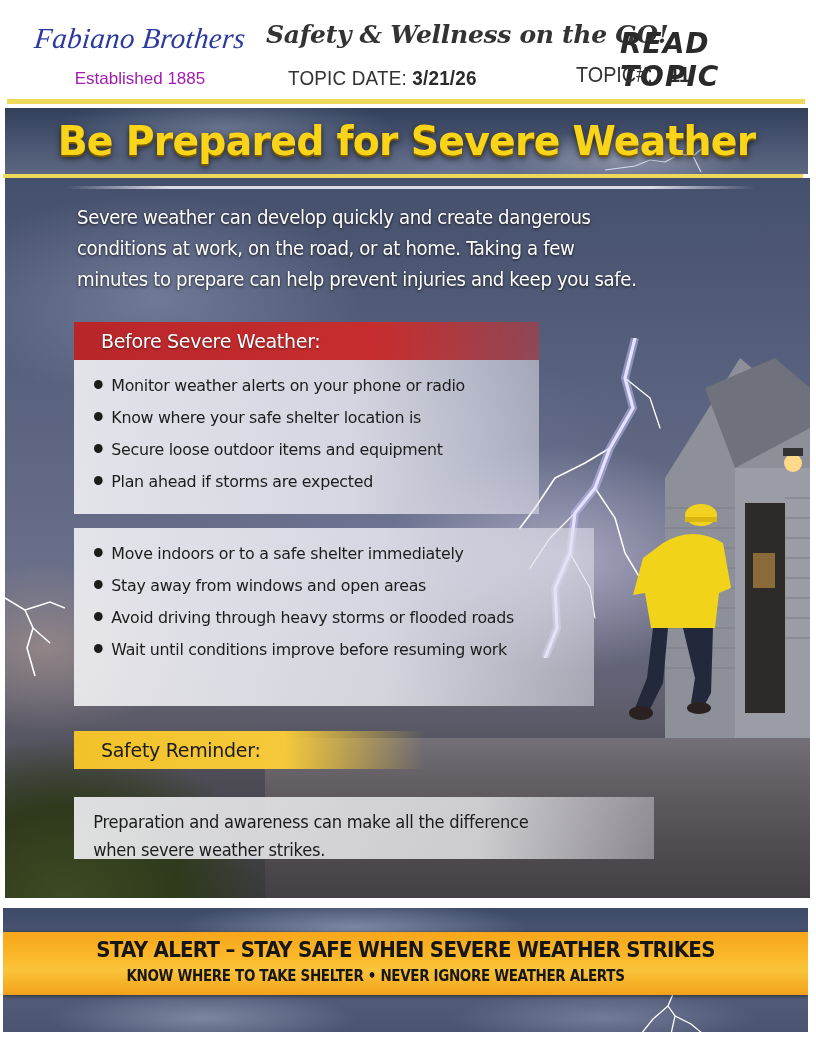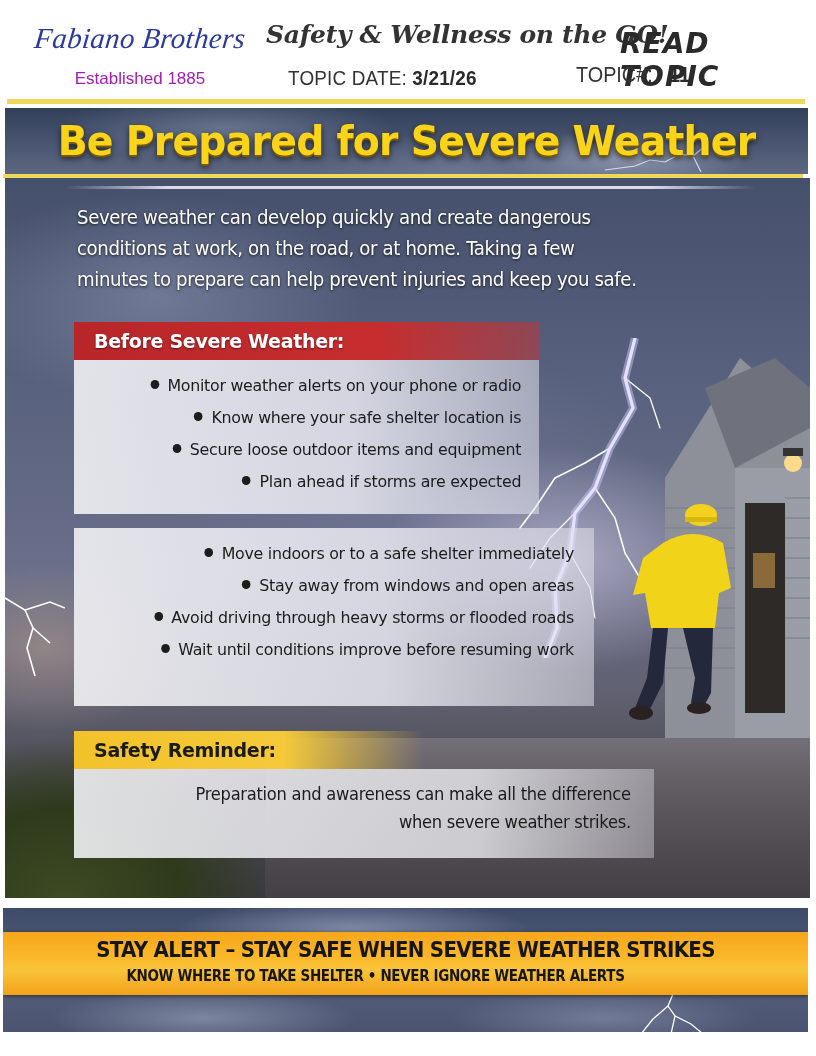--- a/index.html
+++ b/index.html
@@ -54,37 +54,37 @@
 
   
   .bolt { position: absolute; pointer-events: none; }
 
   
   .house { position: absolute; left: 660px; top: 180px; width: 145px; height: 380px; }
   .worker { position: absolute; left: 618px; top: 325px; width: 110px; height: 230px; }
 
   
   .panel { position: absolute; left: 69px; }
-  .panel-head { height: 38px; padding-left: 20px; font-family: "DejaVu Sans", sans-serif; font-weight: bold; font-size: 19px; line-height: 38px; letter-spacing: -0.3px; white-space: nowrap; }
-  .panel-body { background: linear-gradient(90deg, rgba(238,238,242,0.92) 0%, rgba(232,232,240,0.85) 60%, rgba(225,225,235,0.55) 100%); text-align: right; }
+  .panel-head { height: 38px; padding-left: 27px; font-family: "DejaVu Sans", sans-serif; font-weight: normal; font-size: 19px; line-height: 38px; letter-spacing: -0.3px; white-space: nowrap; }
+  .panel-body { background: linear-gradient(90deg, rgba(238,238,242,0.92) 0%, rgba(232,232,240,0.85) 60%, rgba(225,225,235,0.55) 100%); }
   .panel-list { list-style: none; padding: 10px 0 0 20px; }
   .panel-list li { font-family: "DejaVu Sans", sans-serif; font-size: 16.5px; line-height: 32px; color: #1c1c1c; white-space: nowrap; letter-spacing: -0.3px; transform: scaleX(0.96); transform-origin: left; }
   .bullet { display: inline-block; width: 9px; height: 9px; border-radius: 50%; background: #1c1c1c; margin-right: 9px; vertical-align: middle; position: relative; top: -2px; }
 
   .panel-before { top: 144px; width: 465px; }
   .panel-before .panel-head { background: linear-gradient(90deg, #b8262a 0%, #c72d2e 65%, rgba(200,50,50,0.5) 100%); color: #ffffff; text-shadow: 0 1px 2px rgba(0,0,0,0.5); }
   .panel-before .panel-body { height: 154px; width: 465px; }
 
   .panel-occurs { top: 350px; width: 520px; }
   .panel-occurs .panel-head { background: linear-gradient(90deg, #22263a 0%, #2c3146 70%, rgba(44,49,70,0.55) 100%); color: #ffffff; }
   .panel-occurs .panel-body { height: 178px; width: 520px; }
 
   .panel-remind { top: 553px; width: 580px; }
   .panel-remind .panel-head { width: 350px; background: linear-gradient(90deg, #f2c22a 0%, #f5c93a 60%, rgba(245,201,58,0) 100%); color: #1b1b1b; }
-  .panel-remind .panel-body { height: 89px; width: 580px; background: linear-gradient(90deg, rgba(235,235,238,0.93) 0%, rgba(225,225,230,0.85) 70%, rgba(215,215,222,0.45) 100%); }
+  .panel-remind .panel-body { height: 62px; width: 580px; background: linear-gradient(90deg, rgba(235,235,238,0.93) 0%, rgba(225,225,230,0.85) 70%, rgba(215,215,222,0.45) 100%); margin-top: 28px; }
   .remind-text { padding: 11px 0 0 20px; font-family: "DejaVu Sans", sans-serif; font-size: 17px; line-height: 28px; color: #1b1b1b; letter-spacing: -0.3px; transform: scaleX(0.96); transform-origin: left; }
   .remind-text span { display: block; white-space: nowrap; }
 
   
   .bottom-banner { position: absolute; left: 3px; top: 908px; width: 805px; height: 124px; overflow: hidden;
     background:
       radial-gradient(ellipse 250px 40px at 350px 20px, rgba(170,180,205,0.55), transparent 70%),
       radial-gradient(ellipse 220px 40px at 200px 110px, rgba(170,180,205,0.5), transparent 70%),
       radial-gradient(ellipse 220px 40px at 600px 110px, rgba(150,160,190,0.5), transparent 70%),
       linear-gradient(180deg, #3d4a68 0%, #58627e 50%, #4a5470 100%); }

